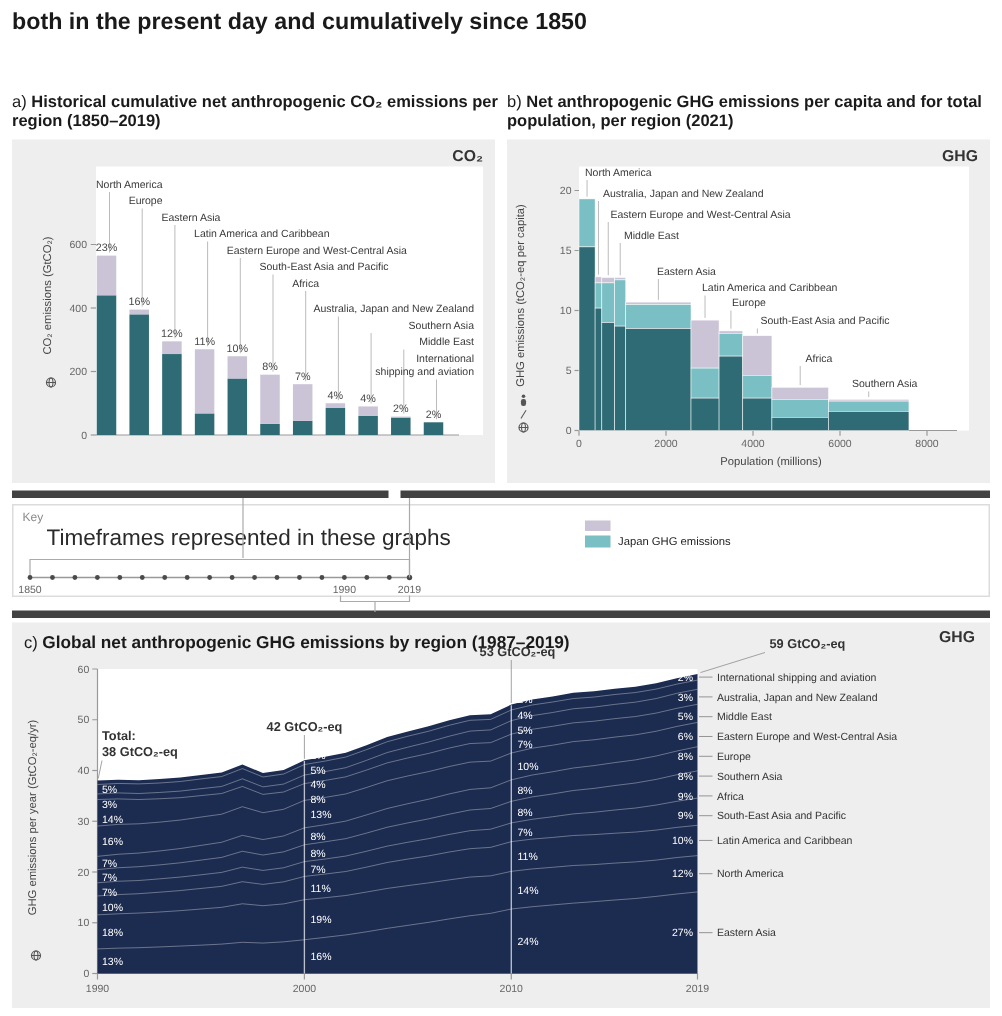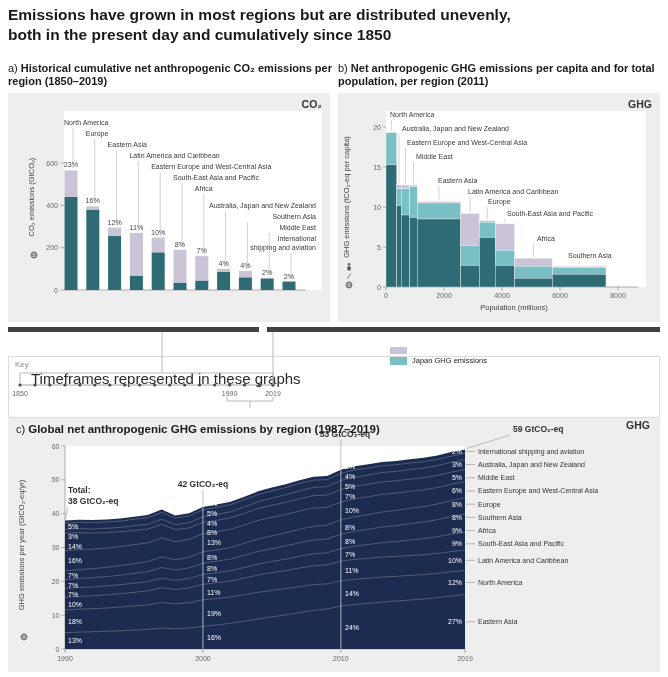--- a/index.html
+++ b/index.html
@@ -19,51 +19,50 @@
   .key-note{font-size:15px;font-weight:normal;color:#2a2a2a;}
   .legend{position:absolute;left:390px;top:345px;width:268px;}
   .legend-row{display:flex;align-items:center;height:10.6px;}
   .legend-swatch{width:17px;height:7.5px;margin-right:5px;flex:0 0 auto;}
   .legend-text{font-size:7.5px;color:#222;white-space:nowrap;}
 </style>
 </head>
 <body>
 
 <div class="abs page-title">
-  <div>Emissions have grown in most regions but are distributed unevenly,</div>
   <div>both in the present day and cumulatively since 1850</div>
 </div>
 
 <div class="abs panel-heading" style="left:8px;top:62px;width:324px;">
   <span class="prefix">a)</span>
   <span class="rest">Historical cumulative net anthropogenic CO₂ emissions per region (1850–2019)</span>
 </div>
 <div class="abs panel-heading" style="left:338px;top:62px;width:324px;">
   <span class="prefix">b)</span>
-  <span class="rest">Net anthropogenic GHG emissions per capita and for total population, per region (2011)</span>
+  <span class="rest">Net anthropogenic GHG emissions per capita and for total population, per region (2021)</span>
 </div>
 
 <div class="abs panel-bg" style="left:8px;top:93px;width:322px;height:229px;"></div>
 <div class="abs panel-bg" style="left:338px;top:93px;width:322px;height:229px;"></div>
 <div class="abs panel-bg" style="left:8px;top:415px;width:652px;height:257px;"></div>
 
 <div class="abs corner-tag" style="left:270px;top:98px;width:52px;">CO₂</div>
 <div class="abs corner-tag" style="left:600px;top:98px;width:52px;">GHG</div>
 <div class="abs corner-tag" style="left:598px;top:419px;width:52px;">GHG</div>
 
 <div class="abs panel-heading" style="left:16px;top:423px;width:520px;">
   <span class="prefix">c)</span>
   <span class="rest" style="font-size:11.5px;">Global net anthropogenic GHG emissions by region (1987–2019)</span>
 </div>
 
 <div class="abs sep-bar" style="left:8px;top:327px;width:251px;"></div>
 <div class="abs sep-bar" style="left:267px;top:327px;width:393px;"></div>
 <div class="abs sep-bar" style="left:8px;top:407px;width:652px;"></div>
 
-<div class="abs key-box" style="left:8px;top:336px;width:652px;height:62px;margin-top:20px;">
+<div class="abs key-box" style="left:8px;top:336px;width:652px;height:62px;">
   <div class="abs key-label" style="left:6px;top:3px;">Key</div>
   <div class="abs key-note" style="left:22px;top:13px;">Timeframes represented in these graphs</div>
 </div>
 
 <div class="legend">
   <div class="legend-row">
     <div class="legend-swatch" style="background: rgb(203, 195, 214);"></div>
   </div>
   <div class="legend-row">
     <div class="legend-swatch" style="background: rgb(121, 191, 196);"></div>

